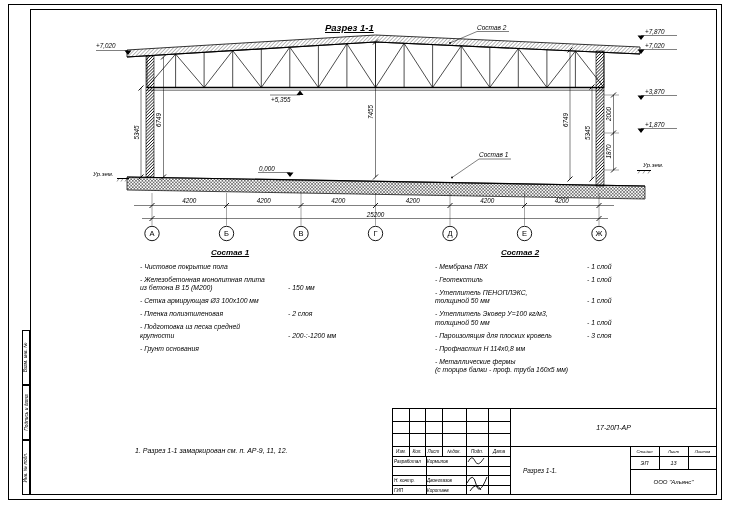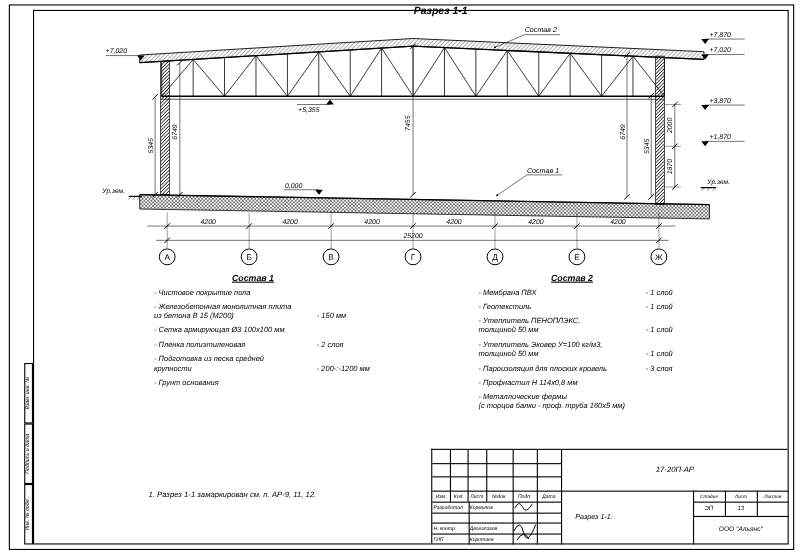--- a/index.html
+++ b/index.html
@@ -1,21 +1,21 @@
 <!DOCTYPE html>
 <html><head>
 <meta charset="utf-8">
 <style>
   *{margin:0;padding:0;box-sizing:border-box}
   html,body{background:#fff}
   body{width:731px;height:507px;position:relative;font-family:"Liberation Sans",sans-serif;color:#000;overflow:hidden}
   .abs{position:absolute}
   .outer-border{left:8px;top:4px;width:714px;height:496px;border:1px solid #000}
   .frame{left:30px;top:9px;width:687px;height:486px;border:1.5px solid #000}
-  .dtitle{left:325px;top:5px;width:100px;text-align:right;font-size:9.5px;font-weight:bold;font-style:italic;}
+  .dtitle{left:325px;top:22px;width:100px;text-align:left;font-size:9.5px;font-weight:bold;font-style:italic;text-decoration:underline}
   svg{display:block}
   svg text{font-family:"Liberation Sans",sans-serif;fill:#000;font-style:italic}
   .lhead{width:100px;text-align:center;font-size:8px;font-weight:bold;font-style:italic;text-decoration:underline}
   .legend{font-size:6.8px;font-style:italic;line-height:1.25}
   .lrow{display:flex;align-items:flex-end;margin-bottom:4.5px}
   .legend-1 .t{width:148px;white-space:pre-line}
   .legend-2 .t{width:152px;white-space:pre-line}
   .lrow .v{flex:1}
   .note{left:135px;top:447px;font-size:7px;font-style:italic}
   

